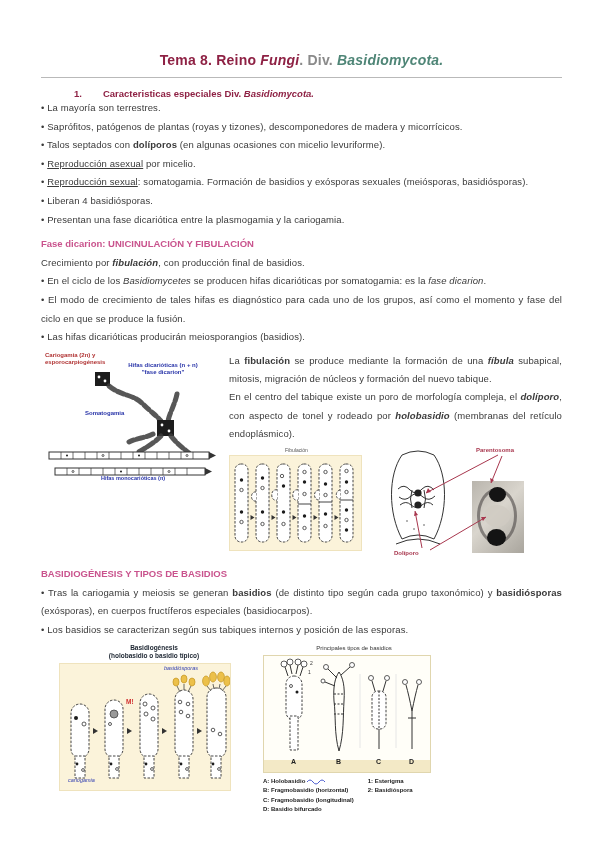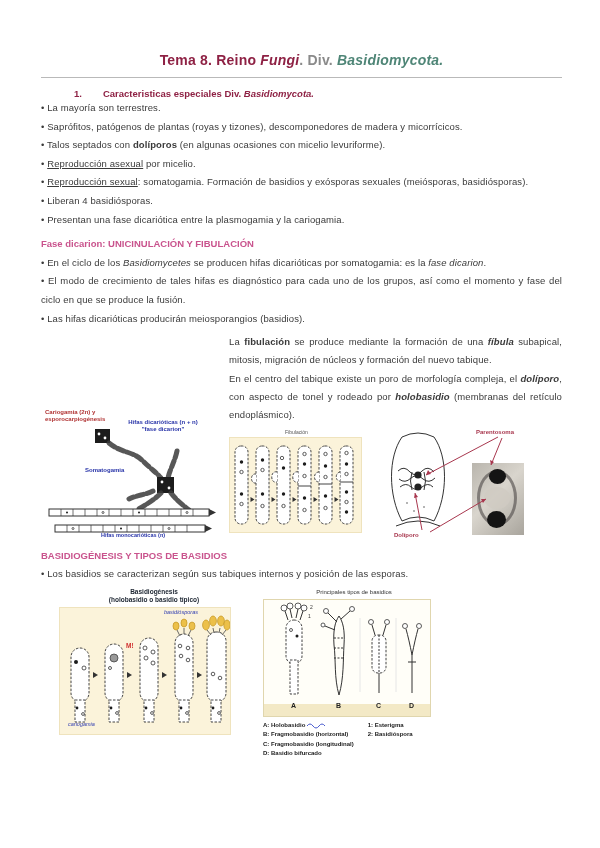--- a/index.html
+++ b/index.html
@@ -19,21 +19,21 @@
   hr.rule { border:none; border-top:1px solid #b9b9b9; margin-top:9px; }
 
   .h-num { margin-top:10px; padding-left:33px; font-size:9.5px; font-weight:bold; color:#8e2144; }
   .h-num .num { margin-right:21px; }
 
   p.b { font-size:9.5px; line-height:18.6px; text-align:justify; letter-spacing:.1px; }
   p.b::before { content:"•  "; }
   p.nb { font-size:9.5px; line-height:18.6px; letter-spacing:.1px; }
   .h-pink { color:#c9538d; font-weight:bold; font-size:9.5px; line-height:18.6px; margin-top:6px; }
 
-  .row1 { display:flex; margin-top:5px;align-items:flex-end; }
+  .row1 { display:flex; margin-top:5px; }
   .col-left { width:188px; flex:none; }
   .col-right { flex:1; min-width:0; }
   p.t { font-size:9.5px; line-height:18.3px; text-align:justify; letter-spacing:.1px; }
 
   
   .fig-cycle { position:relative; width:185px; height:132px; }
   .fig-cycle .lab { position:absolute; font-weight:bold; line-height:7px; }
   .lab-red { left:4px; top:0; font-size:6px; color:#b03232; }
   .lab-blue { color:#2733a8; font-size:6px; }
   .lab-hifdic { left:62px; top:10px; width:120px; text-align:center; }
@@ -99,20 +99,21 @@
 
   <p class="b"><span>La mayoría son terrestres.</span></p>
   <p class="b"><span>Saprófitos, patógenos de plantas (royas y tizones), descomponedores de madera y micorrícicos.</span></p>
   <p class="b"><span>Talos septados con </span><b>dolíporos</b><span> (en algunas ocasiones con micelio levuriforme).</span></p>
   <p class="b"><span class="u">Reproducción asexual</span><span> por micelio.</span></p>
   <p class="b"><span class="u">Reproducción sexual</span><span>: somatogamia. Formación de basidios y exósporas sexuales (meiósporas, basidiósporas).</span></p>
   <p class="b"><span>Liberan 4 basidiósporas.</span></p>
   <p class="b"><span>Presentan una fase dicariótica entre la plasmogamia y la cariogamia.</span></p>
 
   <p class="h-pink">Fase dicarion: UNICINULACIÓN Y FIBULACIÓN</p>
+  <p class="nb"><span>Crecimiento por </span><b class="i">fibulación</b><span>, con producción final de basidios.</span></p>
   <p class="b"><span>En el ciclo de los </span><span class="i">Basidiomycetes</span><span> se producen hifas dicarióticas por somatogamia: es la </span><span class="i">fase dicarion</span><span>.</span></p>
   <p class="b"><span>El modo de crecimiento de tales hifas es diagnóstico para cada uno de los grupos, así como el momento y fase del ciclo en que se produce la fusión.</span></p>
   <p class="b"><span>Las hifas dicarióticas producirán meiosporangios (basidios).</span></p>
 
   <div class="row1">
     <div class="col-left">
       <div class="fig-cycle">
         <svg width="185" height="132">
           <rect x="54" y="20" width="15" height="14" fill="#1c1c1c"></rect>
           <circle cx="58" cy="25" r="1.4" fill="#fff"></circle>
@@ -253,20 +254,21 @@
                 <path d="M43,64 l-1,5 4,-1 z" fill="#a8374e"></path>
             <line x1="58" y1="103" x2="114" y2="70" stroke="#a8374e" stroke-width="1"></line>
                 <path d="M114,70 l-5,0 2,4 z" fill="#a8374e"></path>
           </svg>
         </div>
       </div>
     </div>
   </div>
 
   <p class="h-pink">BASIDIOGÉNESIS Y TIPOS DE BASIDIOS</p>
+  <p class="b"><span>Tras la cariogamia y meiosis se generan </span><b>basidios</b><span> (de distinto tipo según cada grupo taxonómico) y </span><b>basidiósporas</b><span> (exósporas), en cuerpos fructíferos especiales (basidiocarpos).</span></p>
   <p class="b"><span>Los basidios se caracterizan según sus tabiques internos y posición de las esporas.</span></p>
 
   <div class="row3">
 
     <div class="fig-basg">
       <span class="ftitle"><span>Basidiogénesis</span><br><span>(holobasidio o basidio típico)</span></span>
       <div class="basg-panel cream-panel">
         <svg width="170" height="126">
           <g>
                 <rect class="outl" x="11" y="40" width="18" height="54" rx="9"></rect>

